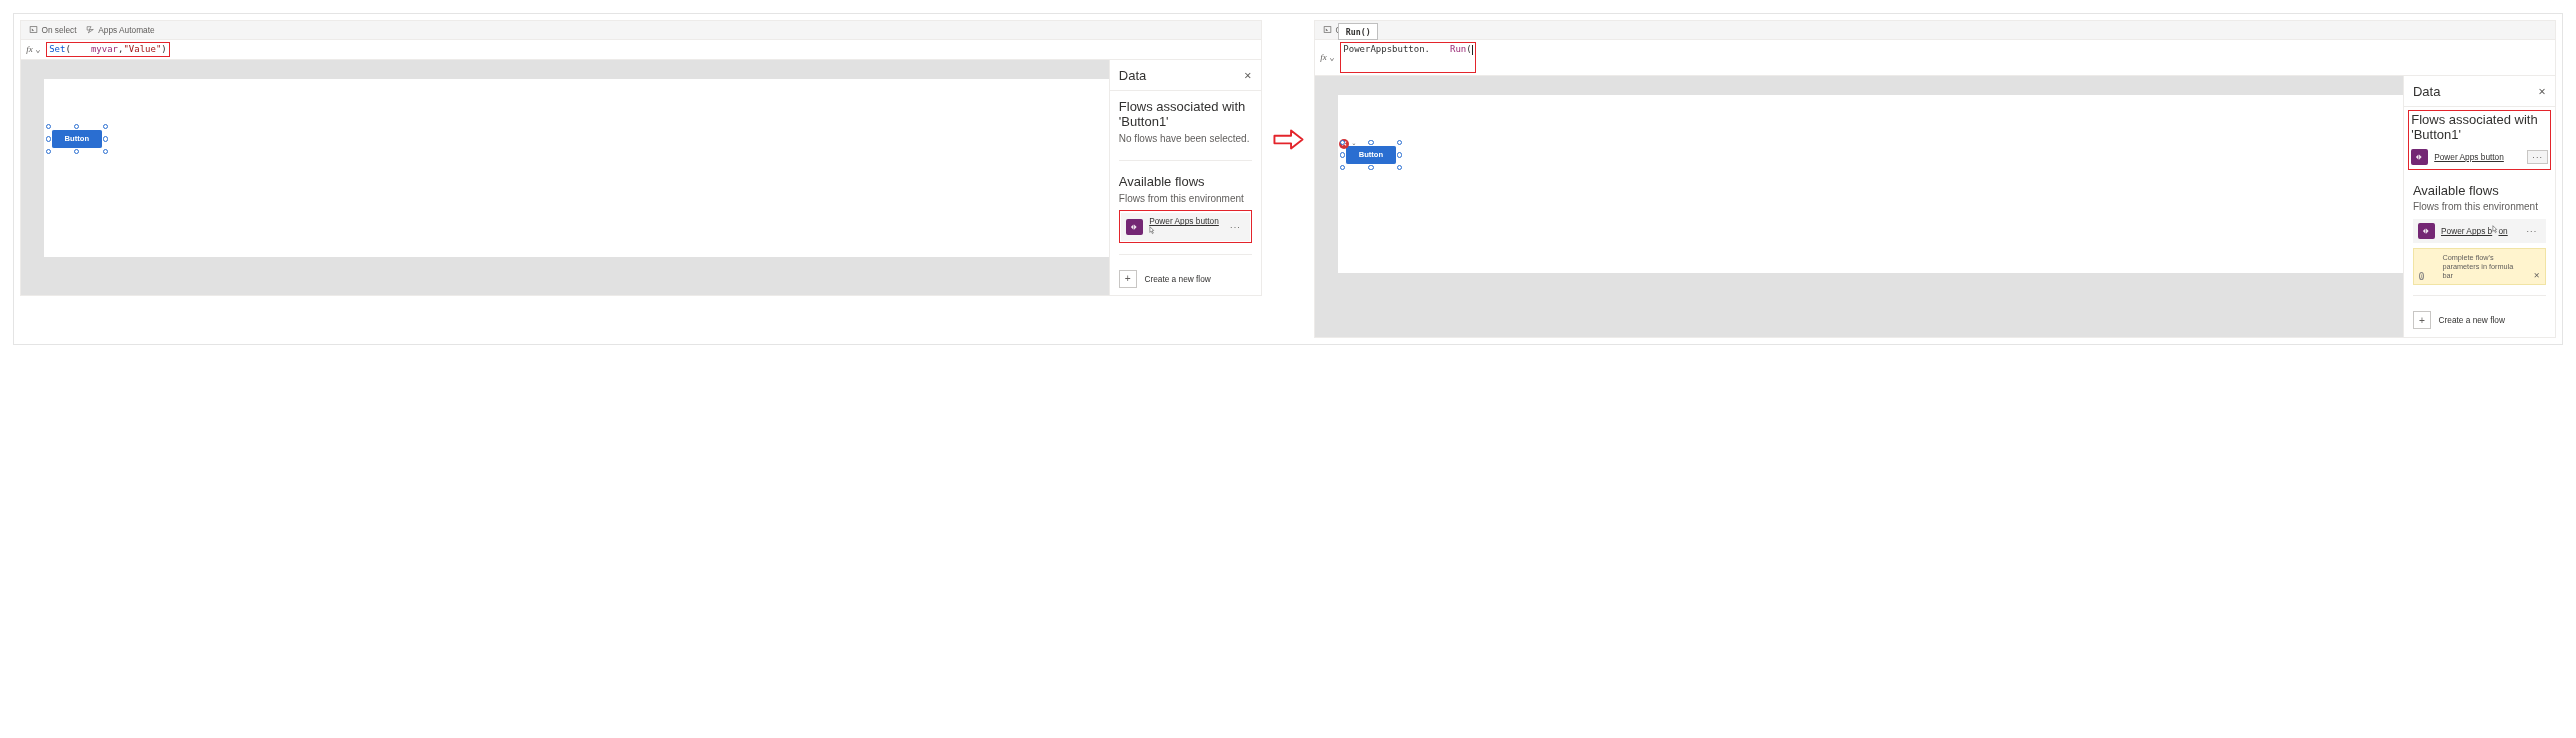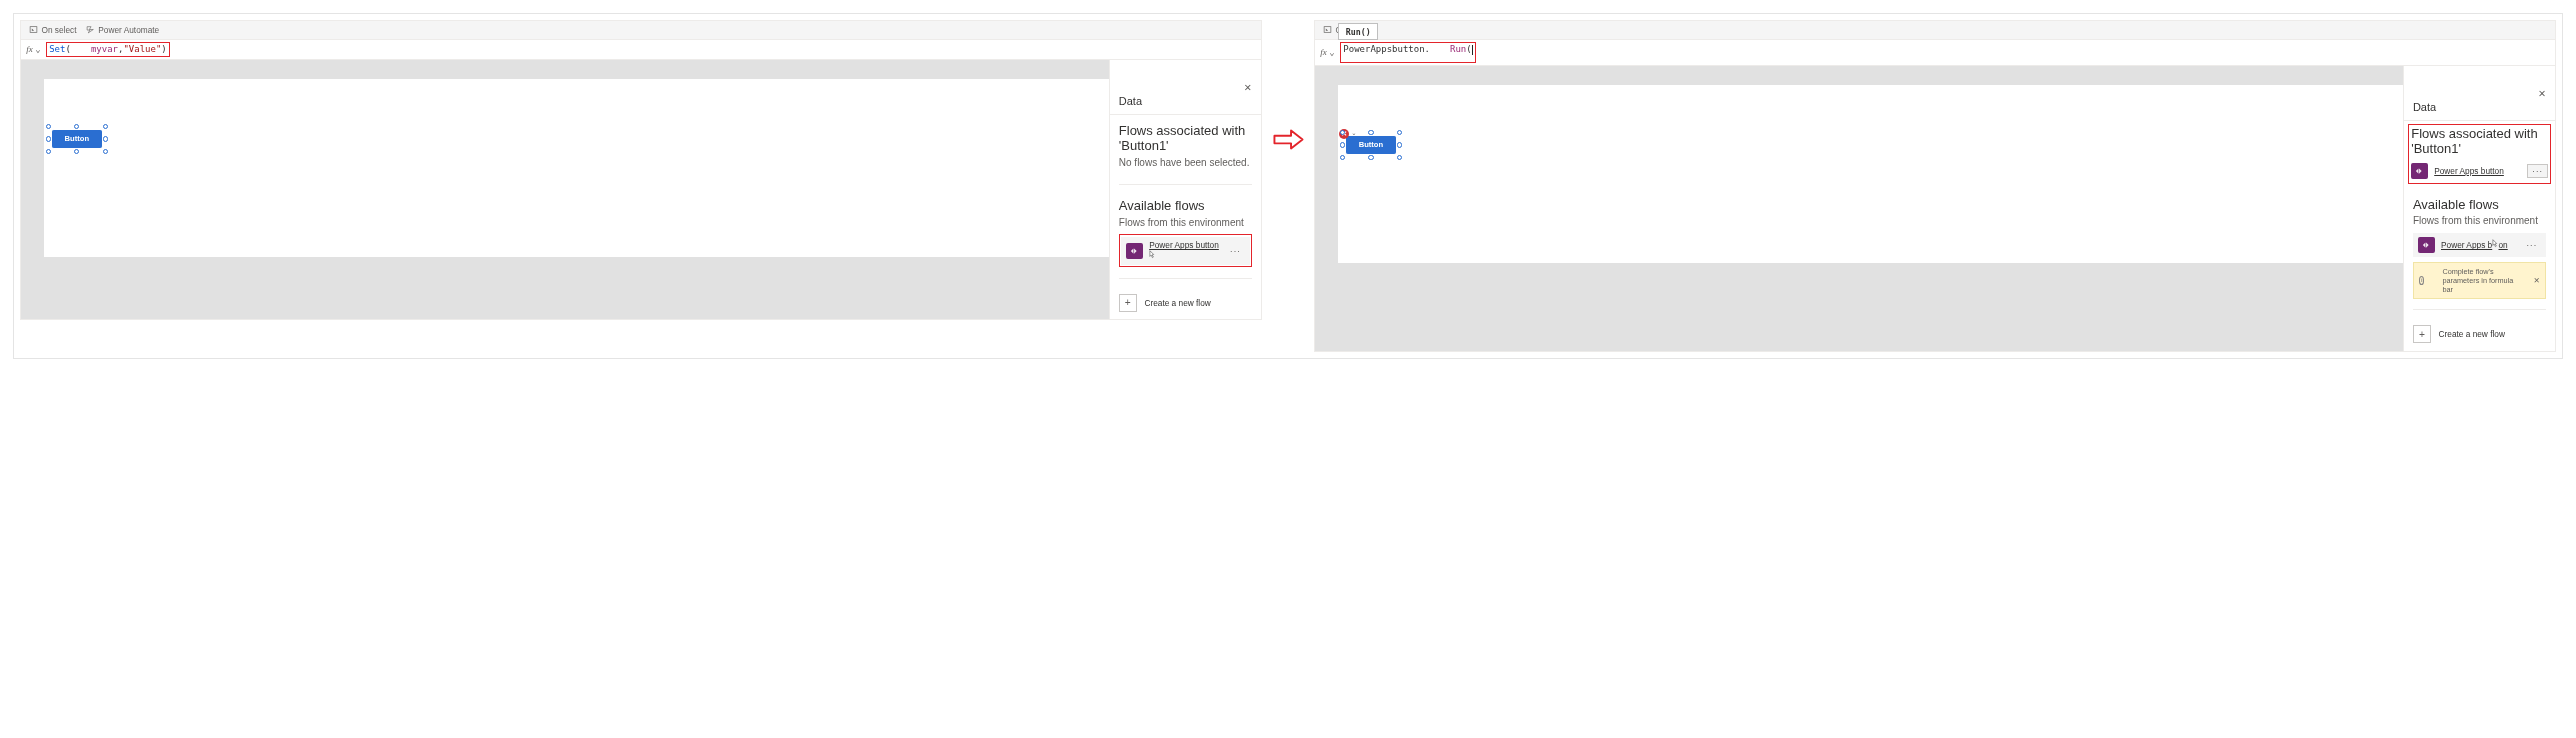--- a/index.html
+++ b/index.html
@@ -28,35 +28,35 @@
   .btn-el { background: #2a6ed1; color: #fff; font-size: 7.6px; font-weight: 600; padding: 3.2px 11.5px; border-radius: 1.3px; border: 0.6px solid #2a6ed1; }
   .handles { position: absolute; inset: -3.8px; }
   .handle { position: absolute; width: 5.1px; height: 5.1px; background: #fff; border: 1px solid #2a6ed1; border-radius: 50%; }
   .h-tl { top: -2.5px; left: -2.5px; } .h-tc { top: -2.5px; left: 50%; margin-left: -2.5px; } .h-tr { top: -2.5px; right: -2.5px; }
   .h-ml { top: 50%; left: -2.5px; margin-top: -2.5px; } .h-mr { top: 50%; right: -2.5px; margin-top: -2.5px; }
   .h-bl { bottom: -2.5px; left: -2.5px; } .h-bc { bottom: -2.5px; left: 50%; margin-left: -2.5px; } .h-br { bottom: -2.5px; right: -2.5px; }
   .err-badge { position: absolute; top: -7px; left: -7px; width: 10.2px; height: 10.2px; background: #d13438; border-radius: 50%; display: flex; align-items: center; justify-content: center; color: #fff; font-size: 7px; font-weight: bold; }
   .err-chev { position: absolute; top: -7.6px; left: 5.1px; font-size: 6.4px; color: #605e5c; }
   .data-pane { width: 152px; background: #fff; border-left: 0.6px solid #edebe9; display: flex; flex-direction: column; }
   .dp-header { display: flex; justify-content: space-between; align-items: center; padding: 7.6px 9px; border-bottom: 0.6px solid #edebe9; }
-  .dp-title { font-size: 11px; margin-top: 27px; }
+  .dp-title { font-size: 13px; }
   .close-x { font-size: 9.6px; color: #605e5c; }
   .dp-section { padding: 7.6px 9px 5.1px; }
   .dp-sec-title { font-size: 13px; color: #323130; margin-bottom: 3.8px; }
   .dp-sub { font-size: 10px; color: #605e5c; margin-bottom: 6.4px; }
   .flow-item { display: flex; align-items: center; gap: 6.4px; background: #f4f4f4; padding: 3.8px 5.1px; position: relative; }
   .flow-icon { width: 16.6px; height: 16.6px; background: #742774; border-radius: 1.9px; display: flex; align-items: center; justify-content: center; }
   .flow-name { font-size: 8.3px; color: #323130; flex: 1; text-decoration: underline; }
   .flow-menu { color: #605e5c; padding: 1.3px 3.8px; font-size: 9px; letter-spacing: 0.6px; }
   .pointer-ic { display:inline-block; width:7.6px; height:9px; position: relative; margin-left: -1.3px; }
   .pointer-ic svg { position:absolute; top:0; left:0; }
   .divider { border-top: 0.6px solid #edebe9; margin: 5.1px 9px; }
   .create-flow { display: flex; align-items: center; gap: 7.6px; padding: 2.5px 0; }
   .plus-box { width: 18px; height: 18px; border: 0.6px solid #c8c6c4; display: flex; align-items: center; justify-content: center; font-size: 10.2px; color: #605e5c; }
-  .yellow-note { background: #fff4ce; border: 0.6px solid #f1e4a5; padding: 3.8px 5.1px; font-size: 7.3px; color: #605e5c; display: flex; align-items: center; gap: 18px; margin-top: 5.1px; }
+  .yellow-note { background: #fff4ce; border: 0.6px solid #f1e4a5; padding: 3.8px 5.1px; font-size: 7.3px; color: #605e5c; display: flex; align-items: flex-end; gap: 18px; margin-top: 5.1px; }
   .yellow-note .yx { margin-left: auto; font-size: 7.6px; }
   .info-circle { width: 8.3px; height: 8.3px; border: 0.6px solid #8a8886; border-radius: 50%; display: inline-flex; align-items: center; justify-content: center; font-size: 5.7px; font-weight: bold; color: #8a8886; }
   .flow-red-wrap { border: 1.9px solid #e3242b; padding: 1.3px; }
   .arrow-svg { color: #e3242b; }
   .assoc-red { border: 1.9px solid #e3242b; padding: 1.3px 2.5px; }
 </style>
 </head>
 <body>
 
 <div class="wrap">
@@ -67,21 +67,21 @@
         <svg width="9" height="9" viewBox="0 0 16 16">
             <rect x="2" y="3" width="12" height="10" fill="none" stroke="#605e5c" stroke-width="1.2"></rect>
             <path d="M5 6 L9 10 L5 10 Z" fill="#605e5c"></path>
           </svg>
         <span>On select</span>
       </div>
       <div class="tool-item">
         <svg width="9" height="9" viewBox="0 0 16 16">
             <path d="M2 3 L9 3 L6 8 L13 8 L4 14 L7 9 L2 9 Z" fill="none" stroke="#605e5c" stroke-width="1.1"></path>
           </svg>
-        <span>Power Automate</span>
+        <span>Apps Automate</span>
       </div>
     </div>
     <div class="formula-bar">
       <span class="fx">fx</span>
       <span class="chev">⌄</span>
       <span class="red-box formula-red">
         <span class="formula-text"><span class="f-func">Set</span><span class="f-paren">(</span><span class="f-var">myvar</span><span class="f-paren">,</span><span class="f-str">"Value"</span><span class="f-paren">)</span></span>
       </span>
     </div>
     <div class="content-area">
@@ -158,21 +158,21 @@
         <svg width="9" height="9" viewBox="0 0 16 16">
             <rect x="2" y="3" width="12" height="10" fill="none" stroke="#605e5c" stroke-width="1.2"></rect>
             <path d="M5 6 L9 10 L5 10 Z" fill="#605e5c"></path>
           </svg>
         <span>On</span>
       </div>
     </div>
     <div class="formula-bar">
       <span class="fx">fx</span>
       <span class="chev">⌄</span>
-      <span class="red-box formula-red" style="position:relative; padding-top:1.3px; padding-bottom:7px;">
+      <span class="red-box formula-red" style="position:relative; padding-top:1.3px; padding-bottom:17px;">
         <div class="tooltip-box"><span>Run()</span></div>
         <span class="formula-text"><span style="color:#333">PowerAppsbutton</span><span class="f-paren">.</span><span class="f-var">Run</span><span class="f-paren">(</span><span class="cursor"></span></span>
       </span>
     </div>
     <div class="content-area">
       <div class="canvas">
         <div class="canvas-inner">
           <div class="sel-button">
             <div style="position:relative;">
               <div class="err-badge">✕</div>

